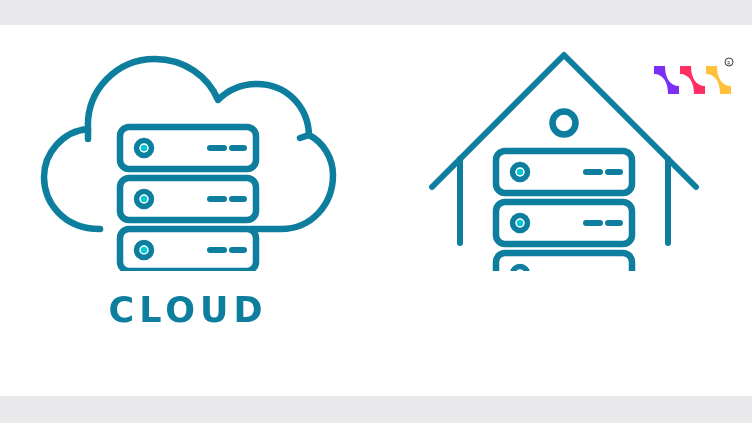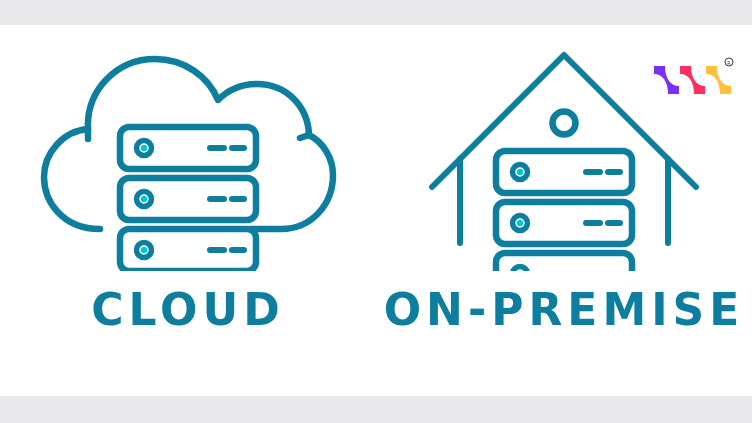--- a/index.html
+++ b/index.html
@@ -54,21 +54,21 @@
   }
   .icon-wrap svg { display: block; width: 300px; height: 230px; }
 
   .label {
     position: absolute;
     left: 0;
     top: 264px;
     width: 376px;
     text-align: center;
     color: #0d7e9e;
-    font-size: 44px;
+    font-size: 35px;
     font-weight: 700;
     letter-spacing: 5px;
     line-height: 42px;
     white-space: nowrap;
     font-family: "DejaVu Sans", sans-serif;
   }
 
   #logo {
     position: absolute;
     left: 652px;
@@ -167,21 +167,20 @@
 
             <rect x="82" y="212" width="136" height="42" rx="9" ry="9" fill="#ffffff" stroke="#0d7e9e" stroke-width="6.5"></rect>
             <circle cx="106" cy="233" r="7.5" fill="none" stroke="#0d7e9e" stroke-width="5.5"></circle>
             <circle cx="106" cy="233" r="3.2" fill="#00c8d7"></circle>
             <line x1="172" y1="233" x2="186" y2="233" stroke="#0d7e9e" stroke-width="6" stroke-linecap="round"></line>
             <line x1="194" y1="233" x2="206" y2="233" stroke="#0d7e9e" stroke-width="6" stroke-linecap="round"></line>
           </g>
         </svg>
       </div>
 
-      <div class="label">ON-PREMISE</div>
     </div>
 
   </div>
 
   <div id="logo">
     <svg viewBox="0 0 82 40" xmlns="http://www.w3.org/2000/svg">
 
       <path d="M 2 10 L 13 10 C 13 22 18 30 27 30 L 27 38 L 16 38 C 16 26 11 18 2 18 Z" fill="#7b2ff7"></path>
       <path d="M 2 10 L 13 10 L 13 18 L 2 18 Z" fill="#7b2ff7"></path>
       <path d="M 16 30 L 27 30 L 27 38 L 16 38 Z" fill="#7b2ff7"></path>

